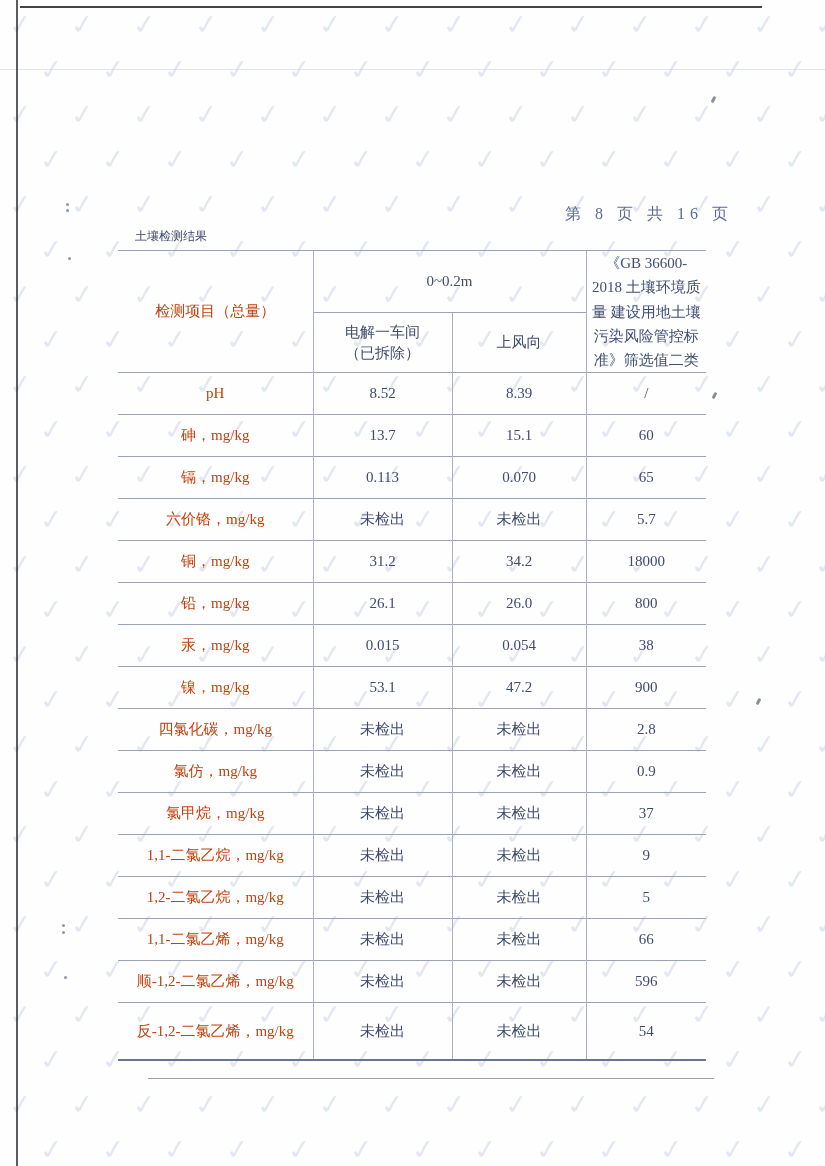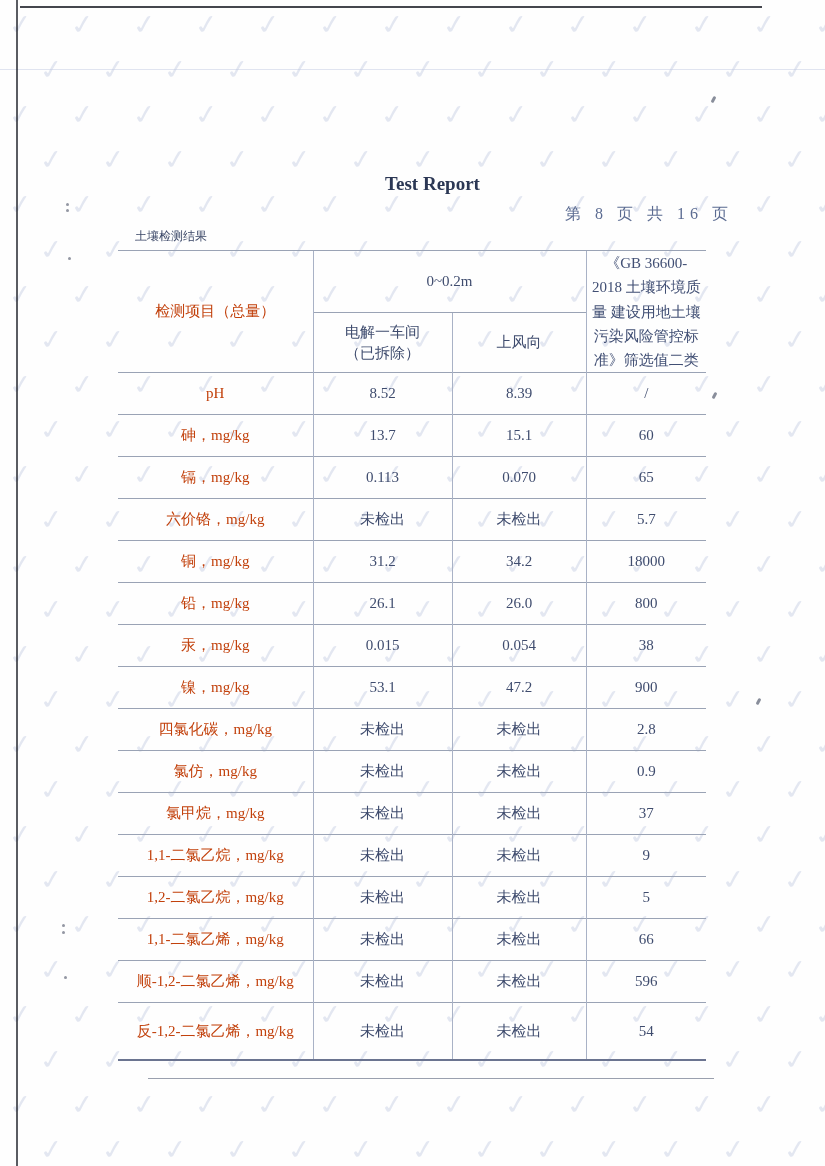--- a/index.html
+++ b/index.html
@@ -407,21 +407,20 @@
     <span style="left: 537px; top: 1137px;">✓</span>
     <span style="left: 599px; top: 1137px;">✓</span>
     <span style="left: 661px; top: 1137px;">✓</span>
     <span style="left: 723px; top: 1137px;">✓</span>
     <span style="left: 785px; top: 1137px;">✓</span>
   </div>
 <div class="scanband"></div>
 
 <div id="content">
 
-  <div class="hdr title-en">Test Report</div>
 
   <div class="pagenum">第 8 页 共 16 页</div>
   <div class="section-title">土壤检测结果</div>
 
   <div id="resultwrap">
     <table>
       <colgroup>
         <col style="width:195px">
           <col style="width:139px">
           <col style="width:134px">

